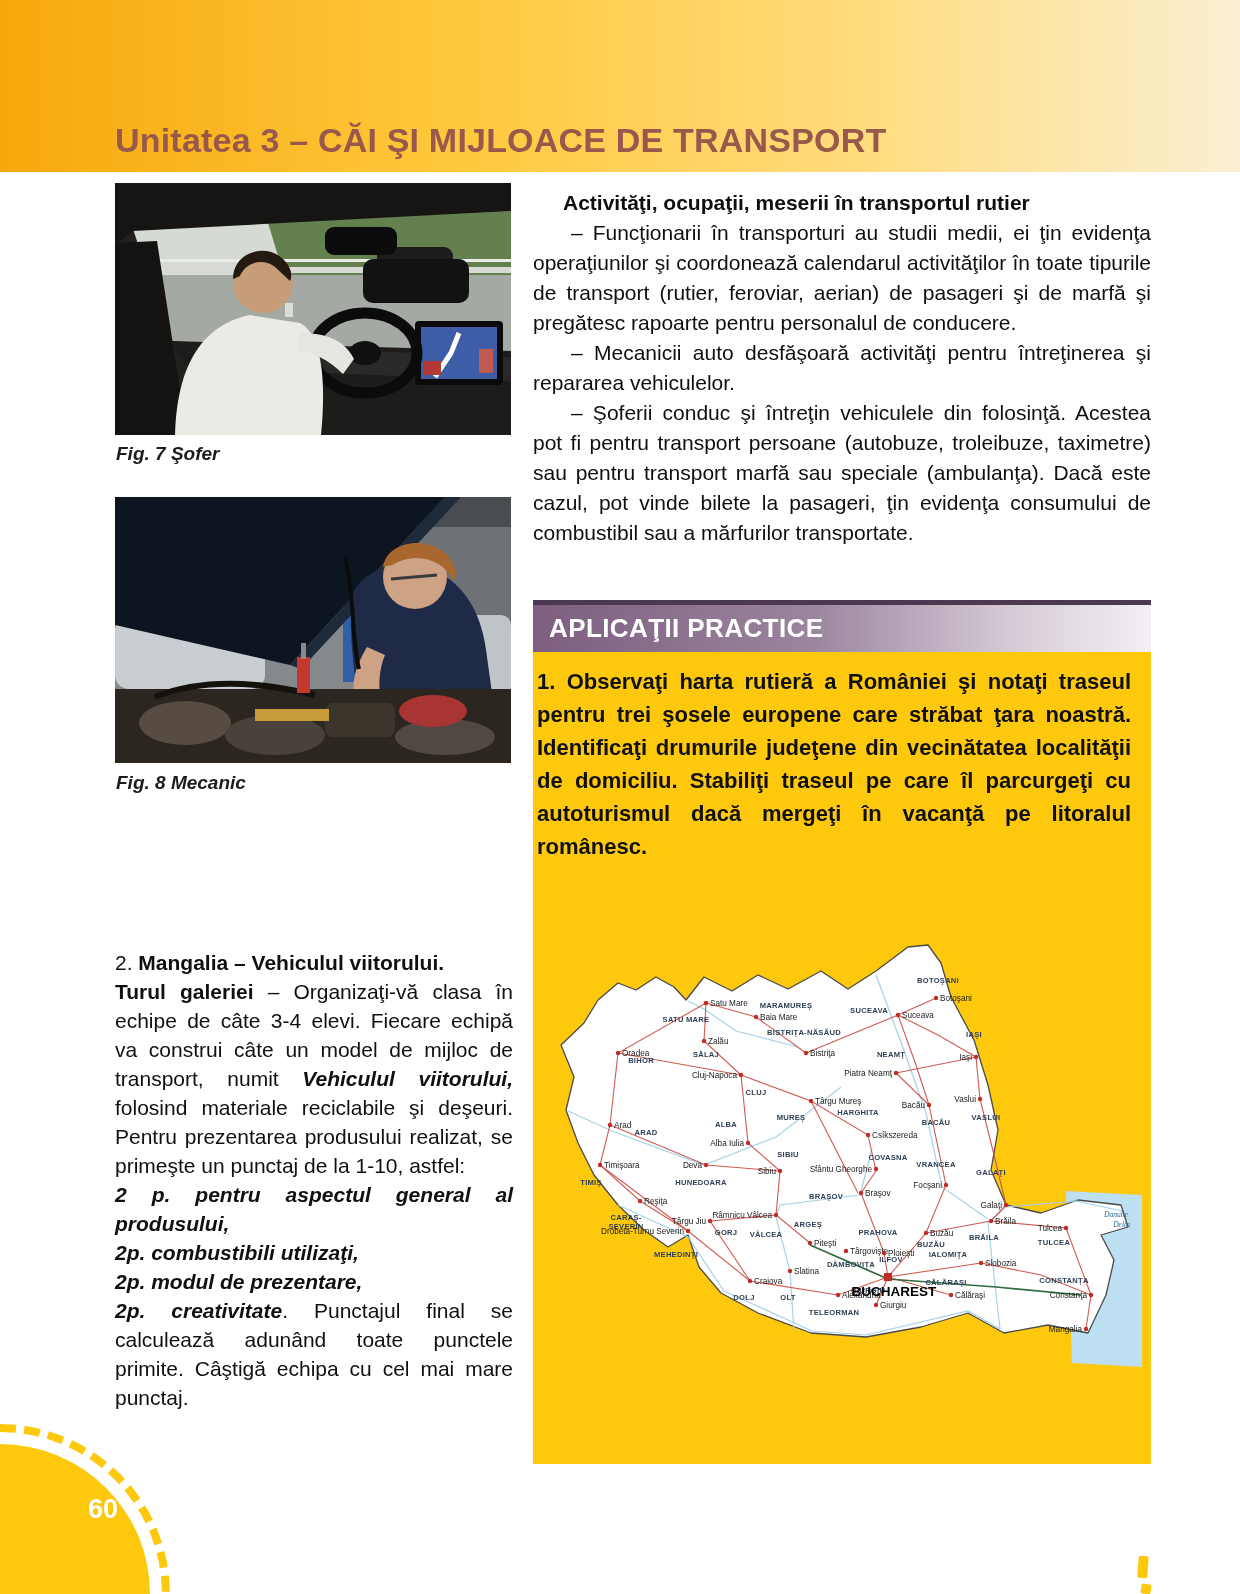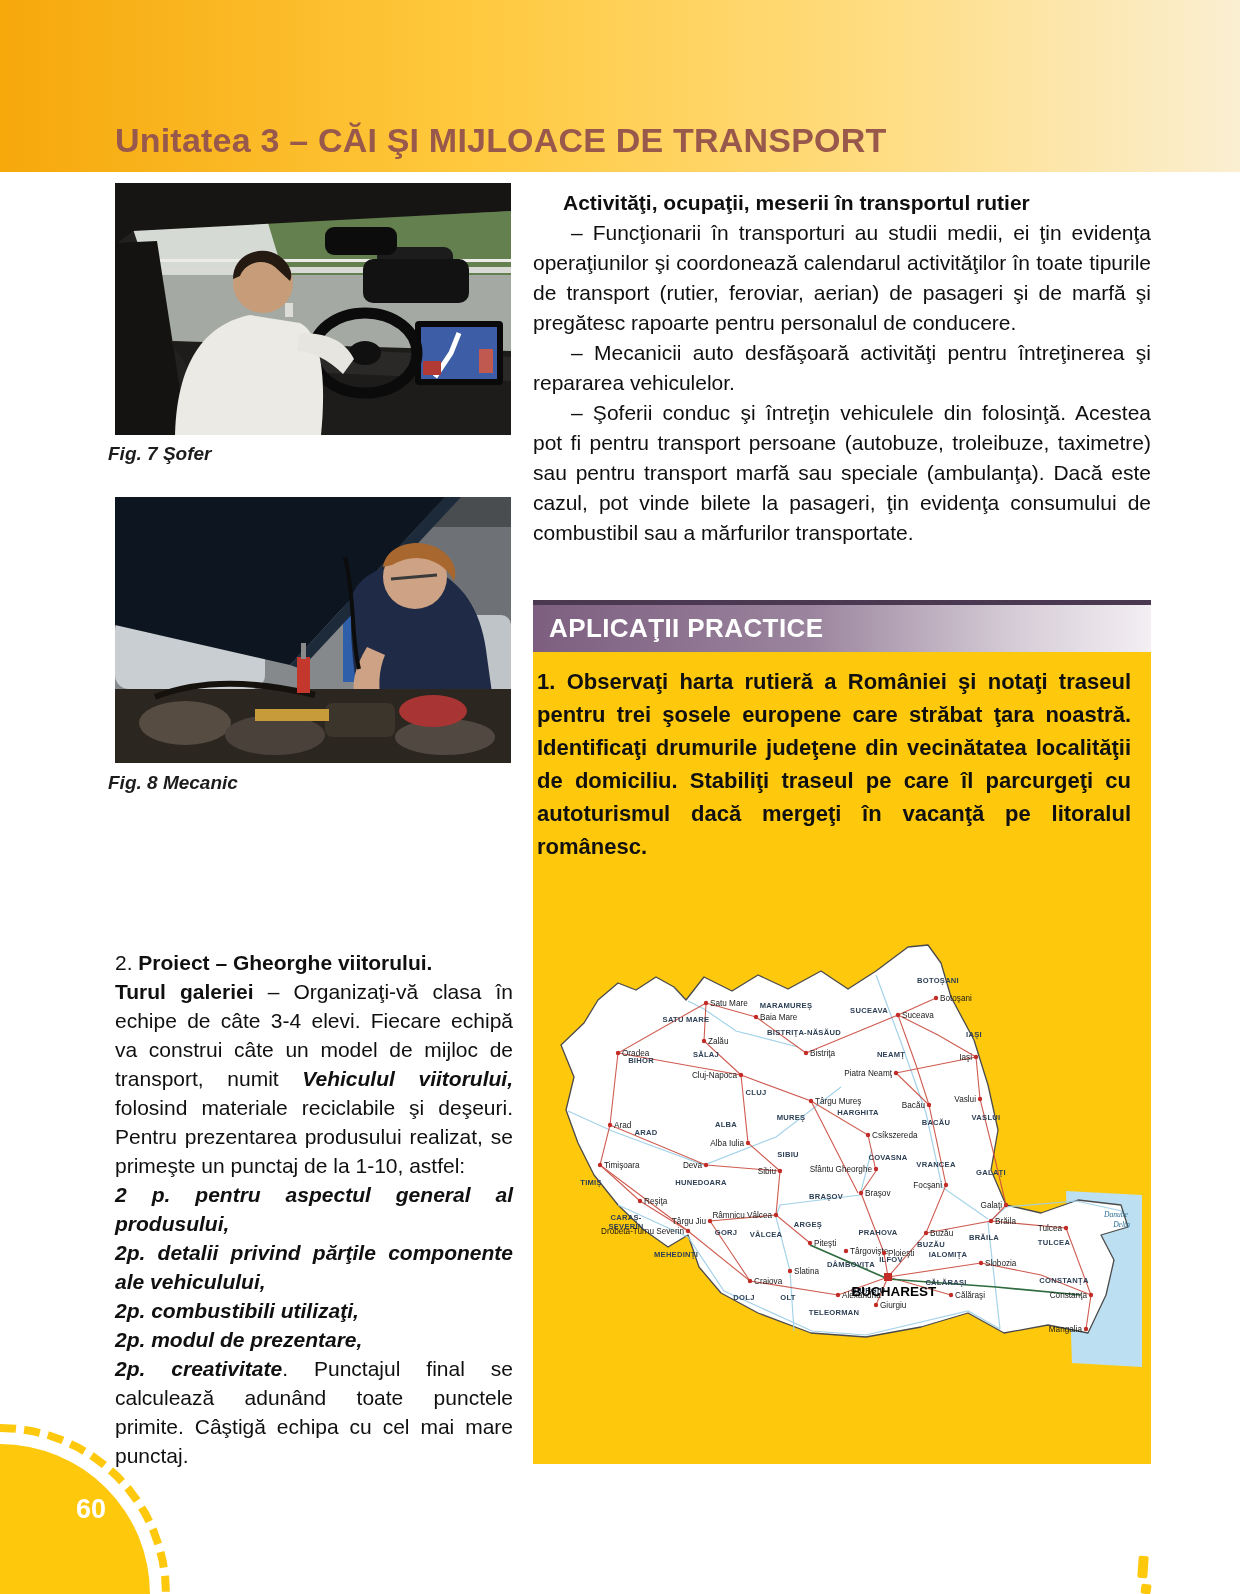--- a/index.html
+++ b/index.html
@@ -10,21 +10,21 @@
   .band{position:absolute;left:0;top:0;width:1240px;height:172px;
         background:linear-gradient(90deg,#F6A80B 0%,#FFC93E 38%,#FFDC7F 70%,#FAEFD2 100%);}
   .band h1{position:absolute;left:115px;bottom:12px;margin:0;
            font-size:34px;font-weight:700;color:#98584C;letter-spacing:.2px;}
 
   
   .photo{position:absolute;left:115px;display:block;background:#000;}
   .photo svg{display:block;}
   .photo1{top:183px;width:396px;height:252px;}
   .photo2{top:497px;width:396px;height:266px;}
-  .caption{position:absolute;left:108px;font-style:italic;font-weight:700;
+  .caption{position:absolute;left:116px;font-style:italic;font-weight:700;
            font-size:19px;color:#1c1c1c;}
   .cap1{top:443px;}
   .cap2{top:772px;}
 
   .project{position:absolute;left:115px;top:948px;width:398px;
            font-size:21px;line-height:29px;text-align:justify;color:#101010;}
   .project p{margin:0;}
   .proj-head b{font-weight:800;}
   .project .bold{font-weight:700;}
   .project i{font-weight:600;}
@@ -55,21 +55,21 @@
           fill:#2D3F55;letter-spacing:.25px;}
   .city{font-family:"Liberation Sans",sans-serif;font-size:8.2px;fill:#1a1a1a;}
   .capital-label{font-family:"Liberation Sans",sans-serif;font-size:13.5px;font-weight:700;fill:#000;}
   .delta{font-family:"Liberation Serif",serif;font-style:italic;font-size:7.6px;fill:#2B6F96;}
 
   
   .corner-ring{position:absolute;left:-170px;top:1424px;width:340px;height:340px;
         border-radius:50%;border:8px dashed #FEC80D;box-sizing:border-box;}
   .corner-fill{position:absolute;left:-150px;top:1444px;width:300px;height:300px;
         border-radius:50%;background:#FEC80D;}
-  .page-num{position:absolute;left:76px;top:1494px;color:#fff;font-size:27px;font-weight:700;}
+  .page-num{position:absolute;left:88px;top:1494px;color:#fff;font-size:27px;font-weight:700;}
 
   .br-dash{position:absolute;background:#FEC80D;border-radius:2px;}
   .br-dash.d1{left:1138px;top:1556px;width:10px;height:22px;transform:rotate(4deg);}
   .br-dash.d2{left:1141px;top:1584px;width:10px;height:10px;transform:rotate(7deg);}
 </style>
 </head>
 <body>
 
 <div class="page">
 
@@ -139,25 +139,24 @@
       <path d="M230,60 C240,100 236,140 244,172" stroke="#0c0c0c" stroke-width="4" fill="none"></path>
       <rect x="182" y="160" width="13" height="36" fill="#c4372c"></rect>
       <rect x="186" y="146" width="5" height="16" fill="#8a8a8a"></rect>
       <rect x="140" y="212" width="74" height="12" fill="#c79a3a"></rect>
       <ellipse cx="318" cy="214" rx="34" ry="16" fill="#a83434"></ellipse>
     </svg>
   </figure>
   <div class="caption cap2">Fig. 8 Mecanic</div>
 
   <div class="project">
-    <p class="proj-head"><span>2. </span><b>Proiect – Gheorghe viitorului.</b></p>
+    <p class="proj-head"><span>2. </span><b>Mangalia – Vehiculul viitorului.</b></p>
     <p><span class="bold">Turul galeriei</span><span> – Organizaţi-vă clasa în echipe de câte 3-4 elevi. Fiecare echipă va construi câte un model de mijloc de transport, numit </span><i>Vehiculul viitorului,</i><span> folosind materiale reciclabile şi deşeuri. Pentru prezentarea produsului realizat, se primeşte un punctaj de la 1-10, astfel:</span></p>
     <div>
         <div class="criterion">2 p. pentru aspectul general al produsului,</div>
-        <div class="criterion">2p. detalii privind părţile componente ale vehiculului,</div>
         <div class="criterion">2p. combustibili utilizaţi,</div>
         <div class="criterion">2p. modul de prezentare,</div>
       </div>
     <p><i>2p. creativitate</i><span>. Punctajul final se calculează adunând toate punctele primite. Câştigă echipa cu cel mai mare punctaj.</span></p>
   </div>
 
   <section class="col-right">
     <p class="occ-title">Activităţi, ocupaţii, meserii în transportul rutier</p>
     <p class="occ">– Funcţionarii în transporturi au studii medii, ei ţin evidenţa operaţiunilor şi coordonează calendarul activităţilor în toate tipurile de transport (rutier, feroviar, aerian) de pasageri şi de marfă şi pregătesc rapoarte pentru personalul de conducere.</p>
     <p class="occ">– Mecanicii auto desfăşoară activităţi pentru întreţinerea şi repararea vehiculelor.</p>

